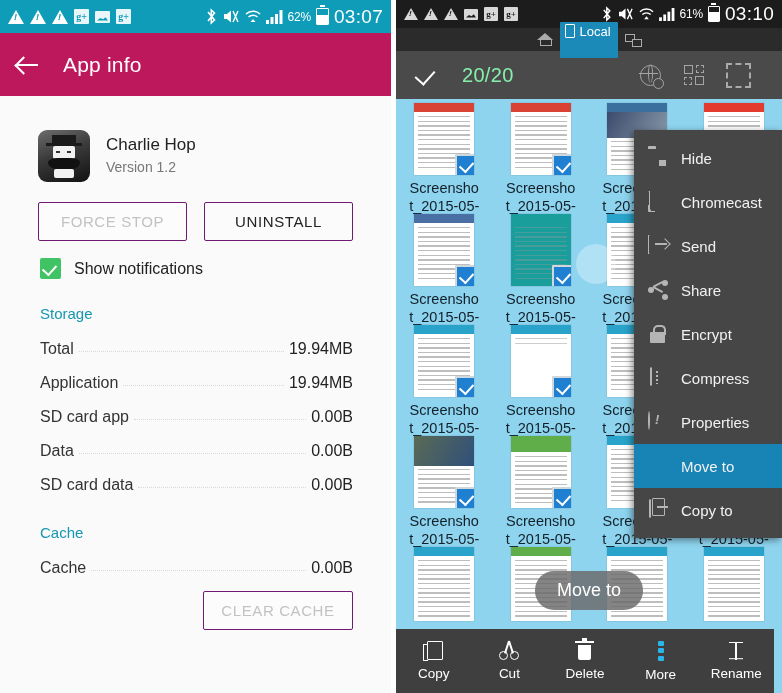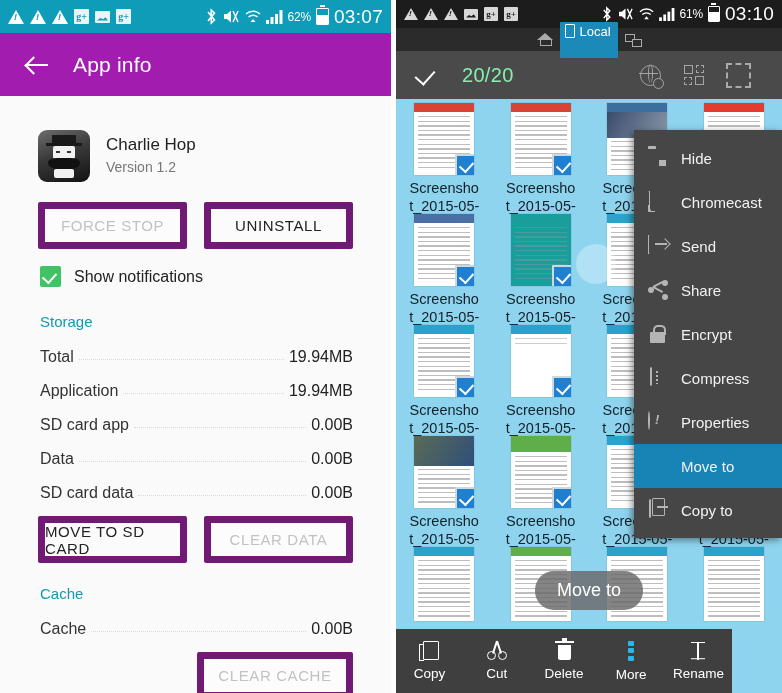--- a/index.html
+++ b/index.html
@@ -15,21 +15,21 @@
   .warn-tri{width:0;height:0;border-left:8px solid transparent;border-right:8px solid transparent;border-bottom:14px solid #ffffff;position:relative;}
   .warn-tri::after{content:"!";position:absolute;left:-2px;top:3px;font-size:9px;color:#0f9cb8;font-weight:bold;line-height:1;}
   .gplus{width:15px;height:15px;background:#e8f6f9;color:#0f9cb8;font-size:10px;font-weight:bold;display:flex;align-items:center;justify-content:center;border-radius:1px;font-family:"Liberation Serif",serif;}
   .boximg{width:15px;height:12px;background:#e8f6f9;position:relative;border-radius:1px;}
   .boximg::after{content:"";position:absolute;left:2px;bottom:2px;width:11px;height:4px;background:#0f9cb8;clip-path:polygon(0 100%,30% 35%,55% 70%,78% 20%,100% 100%);}
   .batt{width:11px;height:15px;border:1.5px solid #fff;border-radius:1px;position:relative;background:linear-gradient(to top,#fff 62%,transparent 62%);}
   .batt::before{content:"";position:absolute;top:-4px;left:3px;width:5px;height:2px;background:#fff;}
   .pct{font-size:12px;letter-spacing:-.2px;}
   .clock{font-size:19px;letter-spacing:.3px;}
 
-  .l-appbar{height:63px;background:#a21caf;display:flex;align-items:center;padding:0 0 0 24px;box-sizing:border-box;color:#fff;}
+  .l-appbar{height:63px;background:#be185d;display:flex;align-items:center;padding:0 0 0 14px;box-sizing:border-box;color:#fff;}
   .backarrow{width:26px;height:26px;position:relative;flex:0 0 auto;}
   .backarrow::before{content:"";position:absolute;left:3px;top:12px;width:21px;height:2px;background:#fff;}
   .backarrow::after{content:"";position:absolute;left:3px;top:7px;width:11px;height:11px;border-left:2px solid #fff;border-bottom:2px solid #fff;transform:rotate(45deg);}
   .l-title{font-size:21px;margin-left:23px;letter-spacing:.2px;}
 
   .l-body{padding:16px;}
   .approw{display:flex;align-items:center;padding:18px 0 10px 22px;}
   .appicon{width:52px;height:52px;border-radius:9px;flex:0 0 auto;overflow:hidden;position:relative;
     background:linear-gradient(160deg,#6d6d6d 0%,#3a3a3a 45%,#111 100%);}
   .appicon .hat{position:absolute;left:14px;top:5px;width:24px;height:9px;background:#1a1a1a;}
@@ -37,21 +37,21 @@
   .appicon .face{position:absolute;left:15px;top:16px;width:22px;height:13px;background:#f2f2f2;border-radius:2px;}
   .appicon .eye1,.appicon .eye2{position:absolute;top:21px;width:4px;height:2px;background:#333;}
   .appicon .eye1{left:18px;} .appicon .eye2{left:29px;}
   .appicon .must{position:absolute;left:10px;top:28px;width:32px;height:11px;background:#111;border-radius:50% 50% 45% 45%/70% 70% 100% 100%;}
   .appicon .body{position:absolute;left:16px;top:39px;width:20px;height:9px;background:#f2f2f2;border-radius:2px;}
   .appmeta{margin-left:16px;}
   .appname{font-size:17px;color:#222;line-height:1.35;}
   .appver{font-size:14px;color:#777;line-height:1.4;margin-top:1px;}
 
   .btnrow{display:flex;gap:17px;padding:10px 22px 0 22px;}
-  .mbtn{flex:1;height:47px;border:7px solid #701a75;background:#fbfbfb;border-radius:2px;display:flex;align-items:center;justify-content:center;
+  .mbtn{flex:1;height:39px;border:1px solid #701a75;background:#fbfbfb;border-radius:2px;display:flex;align-items:center;justify-content:center;
     font-size:15px;letter-spacing:.6px;color:#222;box-sizing:border-box;}
   .mbtn.disabled{color:#c2c2c2;background:#fcfcfc;}
 
   .checkrow{display:flex;align-items:center;padding:17px 22px 4px 24px;}
   .cbox{width:21px;height:21px;background:#3fc364;border-radius:2px;position:relative;flex:0 0 auto;}
   .cbox::after{content:"";position:absolute;left:5px;top:4px;width:7px;height:11px;border-right:2.6px solid #fff;border-bottom:2.6px solid #fff;transform:rotate(42deg);}
   .cblabel{margin-left:13px;font-size:16px;color:#222;}
 
   .sect{font-size:15px;color:#1597b0;padding:22px 22px 10px 24px;}
   .rows{padding:0 22px 0 24px;}
@@ -150,21 +150,21 @@
   .i-move{width:15px;height:19px;background:#c9c9c9;border-radius:1px;margin-left:2px;}
   .i-move::before{content:"";position:absolute;right:-1px;top:7px;width:11px;height:2px;background:#1784b5;}
   .i-move::after{content:"";position:absolute;right:1px;top:4px;width:6px;height:6px;border-top:2px solid #1784b5;border-right:2px solid #1784b5;transform:rotate(45deg);}
   .i-copy{width:13px;height:17px;border:1.7px solid #c9c9c9;border-radius:1px;margin-left:1px;}
   .i-copy::before{content:"";position:absolute;left:4px;top:-2px;width:11px;height:16px;border:1.7px solid #c9c9c9;border-radius:1px;background:#464646;}
   .i-copy::after{content:"";position:absolute;left:9px;top:6px;width:11px;height:1.7px;background:#c9c9c9;}
 
   .toast{position:absolute;left:139px;top:571px;background:rgba(105,105,105,.82);color:#fff;
     font-size:18px;padding:9px 22px;border-radius:19px;}
 
-  .bottombar{position:absolute;left:0;bottom:0;width:336px;height:64px;background:#3f3f3f;display:flex;align-items:center;}
+  .bottombar{position:absolute;left:0;bottom:0;width:378px;height:64px;background:#3f3f3f;display:flex;align-items:center;}
   .bbtn{flex:1;display:flex;flex-direction:column;align-items:center;justify-content:center;color:#fff;gap:6px;}
   .bblabel{font-size:13.5px;}
   .i-bcopy{width:14px;height:17px;border:1.7px solid #fff;border-radius:1px;position:relative;margin-left:3px;}
   .i-bcopy::before{content:"";position:absolute;left:-5px;top:2px;width:4px;height:15px;border:1.7px solid #fff;border-right:none;border-radius:1px 0 0 1px;}
   .i-bcut{width:20px;height:19px;position:relative;}
   .i-bcut u{position:absolute;left:9px;top:0;width:1.8px;height:13px;background:#fff;transform-origin:top center;}
   .i-bcut u:nth-child(1){transform:rotate(18deg);}
   .i-bcut u:nth-child(2){transform:rotate(-18deg);}
   .i-bcut i{position:absolute;bottom:0;width:7px;height:7px;border:1.8px solid #fff;border-radius:50%;}
   .i-bcut i:nth-child(3){left:0;} .i-bcut i:nth-child(4){right:0;}
@@ -287,24 +287,20 @@
           <span class="ddots"></span>
           <span class="dval">0.00B</span>
         </div>
         <div class="drow">
           <span class="dlabel">SD card data</span>
           <span class="ddots"></span>
           <span class="dval">0.00B</span>
         </div>
       </div>
 
-      <div class="btnrow" style="padding-top:6px;">
-        <div class="mbtn">MOVE TO SD CARD</div>
-        <div class="mbtn disabled">CLEAR DATA</div>
-      </div>
 
       <div class="sect">Cache</div>
       <div class="rows">
         <div class="drow">
           <span class="dlabel">Cache</span>
           <span class="ddots"></span>
           <span class="dval">0.00B</span>
         </div>
       </div>
 

